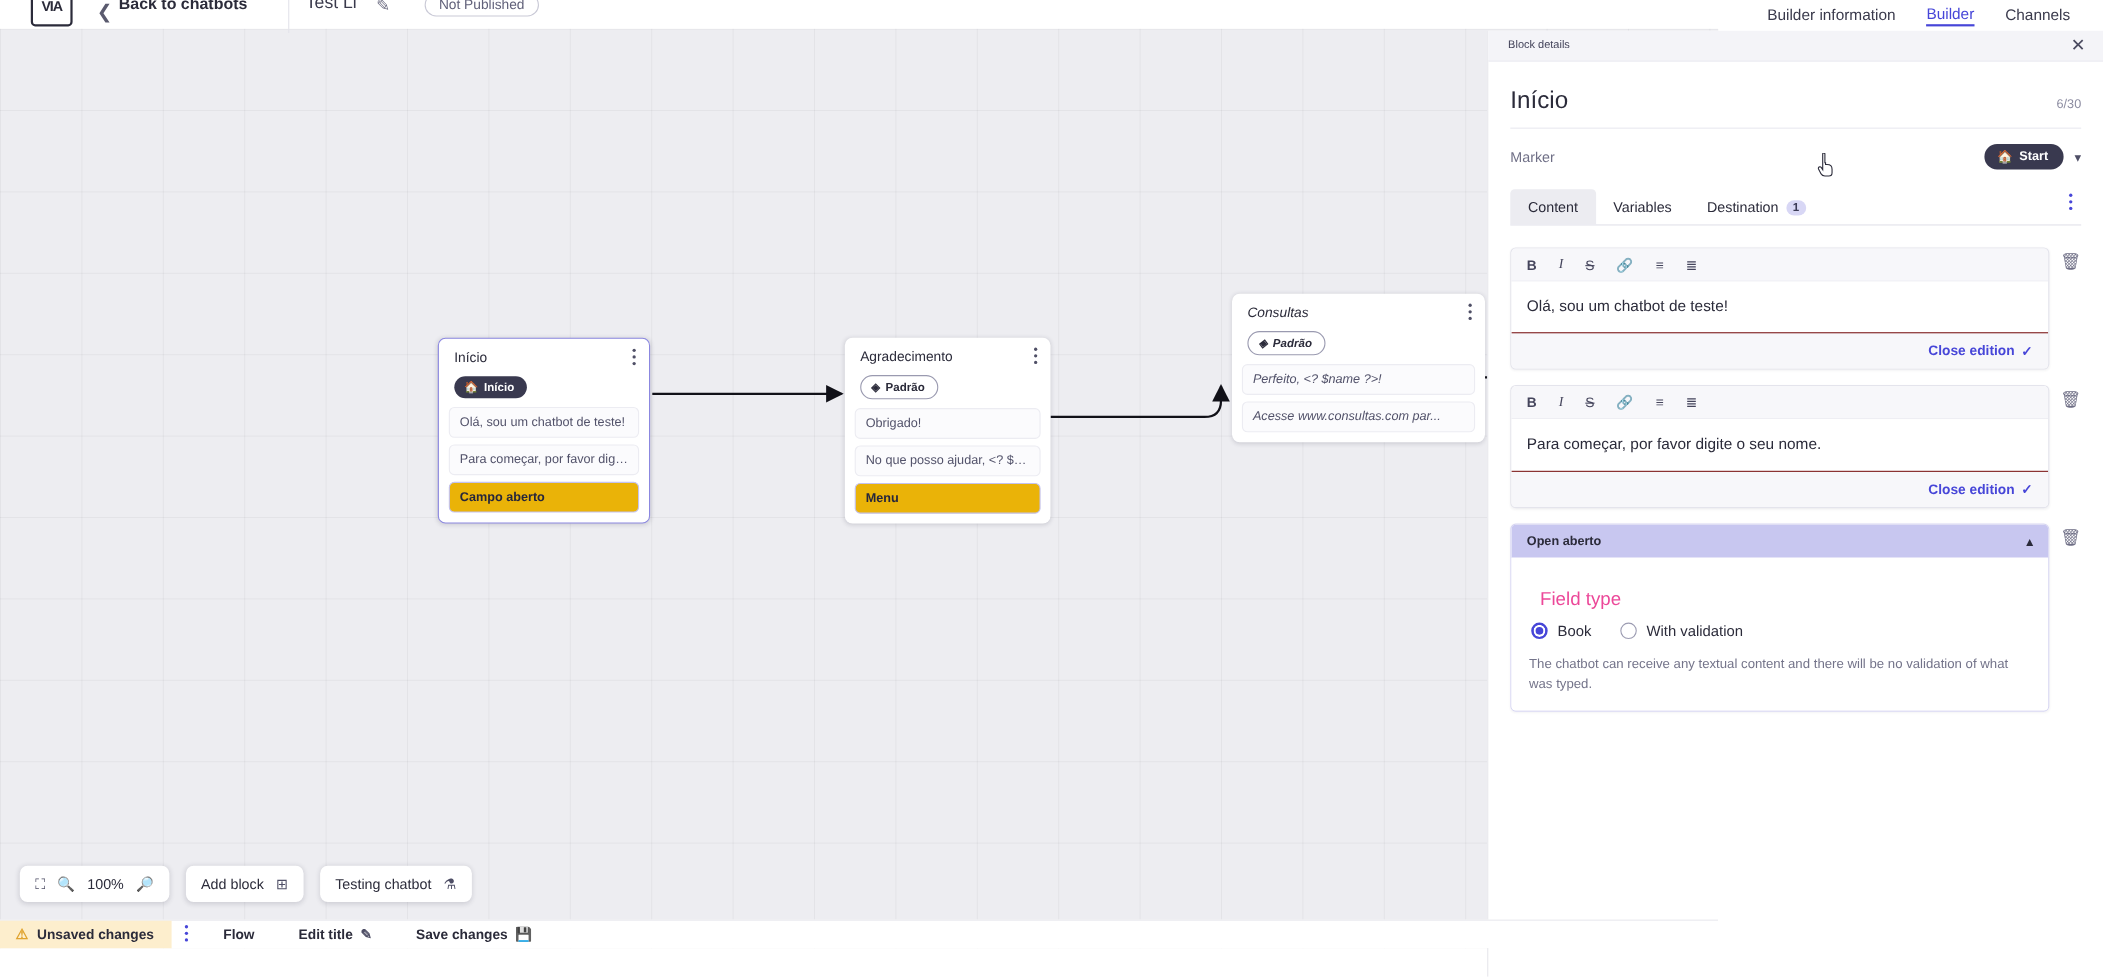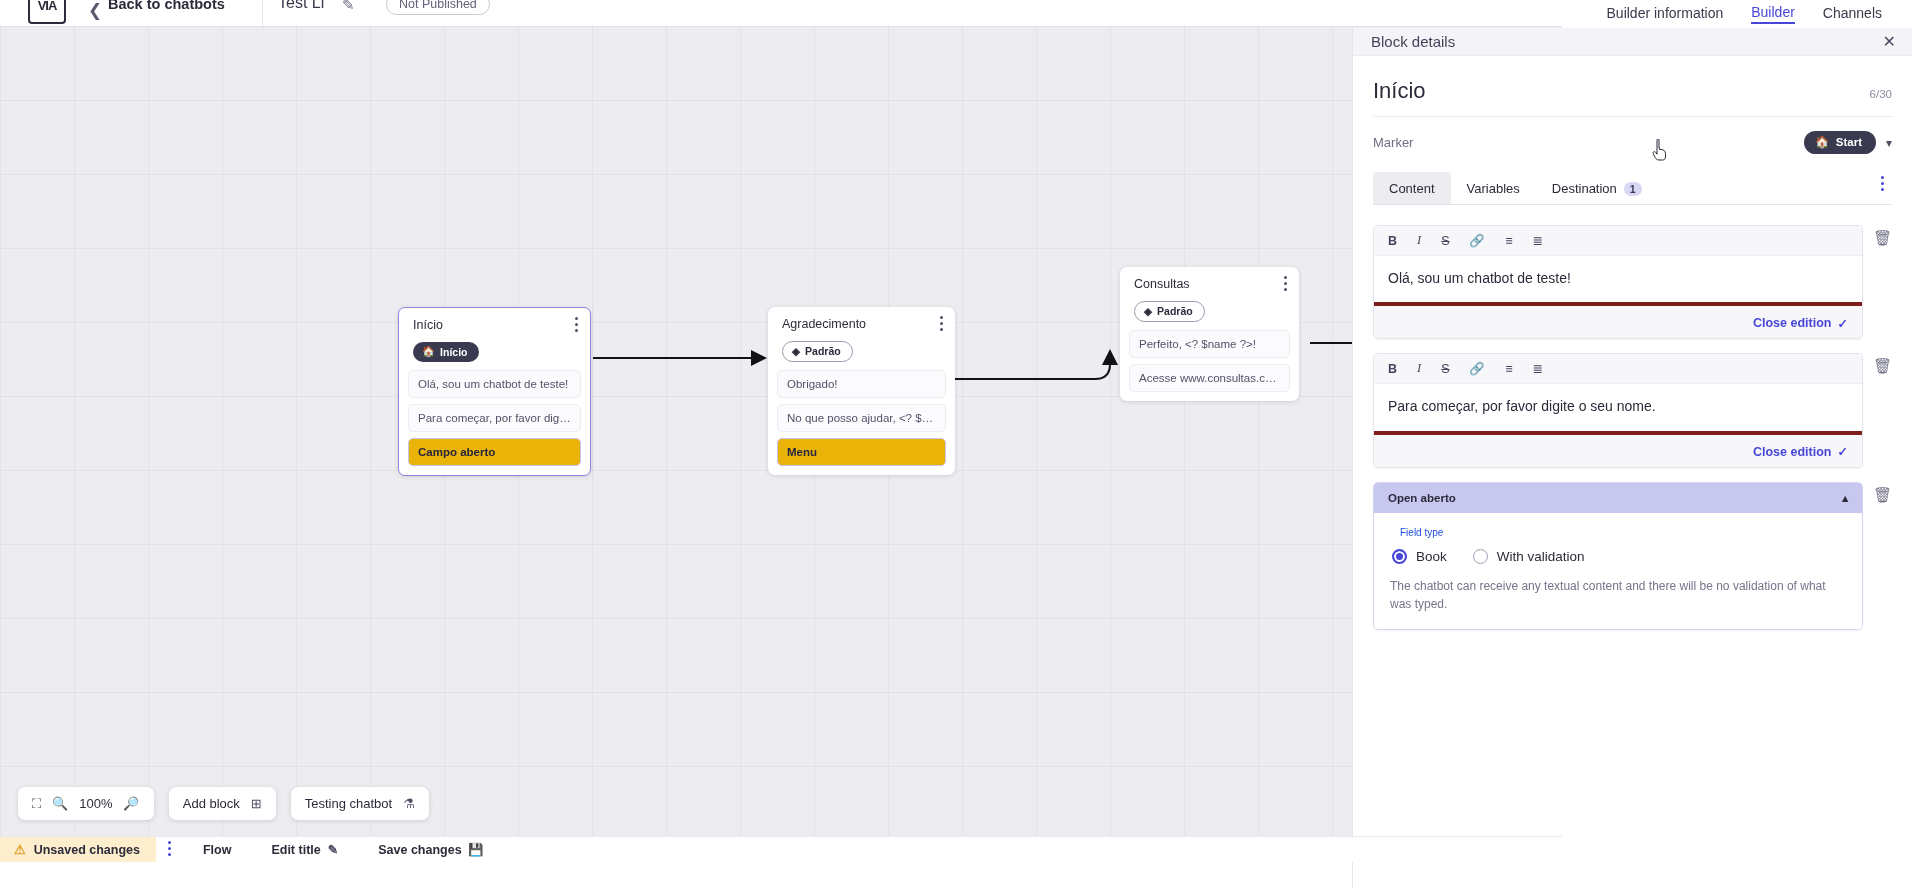--- a/index.html
+++ b/index.html
@@ -164,21 +164,21 @@
     width: 560px; height: 860px;
     background: #ffffff;
     border-left: 1px solid #e6e6ec;
     z-index: 20;
   }
   .panel-bar {
     height: 28px; background: #f4f4f8; display: flex; align-items: center;
     justify-content: space-between; padding: 0 16px 0 18px;
     border-bottom: 1px solid #ececf1;
   }
-  .panel-bar-title { font-size: 15px; color: #43435a; }
+  .panel-bar-title { font-size: 10px; color: #43435a; }
   .panel-close { font-size: 16px; color: #4a4a60; cursor: pointer; line-height: 1; }
 
   .panel-body { padding: 0 20px; }
   .block-name-row {
     display: flex; align-items: baseline; justify-content: space-between;
     padding: 22px 0 12px 0;
     border-bottom: 1px solid #e9e9ef;
   }
   .block-name { font-size: 22px; color: #2b2b3a; }
   .block-count { font-size: 11.5px; color: #8b8ba0; }
@@ -238,21 +238,21 @@
     padding: 7px 14px; background: #f7f7fa;
     border-bottom: 1px solid #eeeef3;
     font-size: 12.5px; color: #45455c;
   }
   .etb { cursor: pointer; display:inline-flex; align-items:center; }
   .editor-text {
     padding: 12px 14px 14px 14px; font-size: 14px; color: #2b2b3a;
     background: #ffffff; line-height: 1.45; min-height: 20px;
   }
   .editor-foot {
-    background: #f7f7fa; border-top: 4px solid #7f1d1d;
+    background: #f7f7fa; border-top: 1px solid #7f1d1d;
     padding: 7px 14px; text-align: right;
   }
   .close-edit {
     color: #4746d8; font-size: 12.5px; font-weight: bold; cursor: pointer;
     display: inline-flex; align-items: center; gap: 6px;
   }
   .trash { color: #6f6f86; font-size: 15px; cursor: pointer; padding-top: 4px; }
 
   
   .field-card {
@@ -260,21 +260,21 @@
     border-radius: 5px; overflow: hidden;
     border: 1px solid #d7d6f2;
     box-shadow: 0 1px 2px rgba(40,40,60,0.05);
   }
   .field-head {
     background: #c8c7f0; padding: 8px 14px;
     display: flex; align-items: center; justify-content: space-between;
     font-size: 11.5px; font-weight: bold; color: #2b2b3a;
   }
   .field-body { background: #ffffff; padding: 14px 16px 16px 16px; }
-  .field-type-label { font-size: 10px; color: #1d4ed8; margin-left: 10px; }
+  .field-type-label { font-size: 17px; color: #ec4899; margin-left: 10px; margin-top: 14px; }
   .radio-row { display: flex; align-items: center; gap: 26px; margin: 11px 0 13px 2px; }
   .radio-opt { display: flex; align-items: center; gap: 9px; cursor: pointer; }
   .radio {
     width: 15px; height: 15px; border-radius: 50%;
     border: 1.5px solid #9c9cb2; background: #fff;
     display:inline-block; position: relative;
   }
   .radio.checked { border: 2px solid #4746d8; background: #4746d8; box-shadow: inset 0 0 0 2px #fff; }
   .radio-label { font-size: 13.5px; color: #2b2b3a; }
   .field-help { font-size: 12px; color: #74748a; line-height: 1.5; }
@@ -359,21 +359,21 @@
         <span>◈</span>
         <span>Padrão</span>
       </div>
       <div class="node-rows">
         <div class="node-row">Obrigado!</div>
         <div class="node-row">No que posso ajudar, &lt;? $name ...</div>
         <div class="node-row highlight">Menu</div>
       </div>
     </div>
 
-    <div class="node" style="left:1120px; top:241px; width:179px;">
+    <div class="node" style="left:1120px; top:241px; width:230px;font-style:italic;">
       <div class="node-head">
         <div class="node-title">Consultas</div>
         <div class="node-dots">
             <span></span>
             <span></span>
             <span></span>
           </div>
       </div>
       <div class="node-badge badge-default">
         <span>◈</span>

